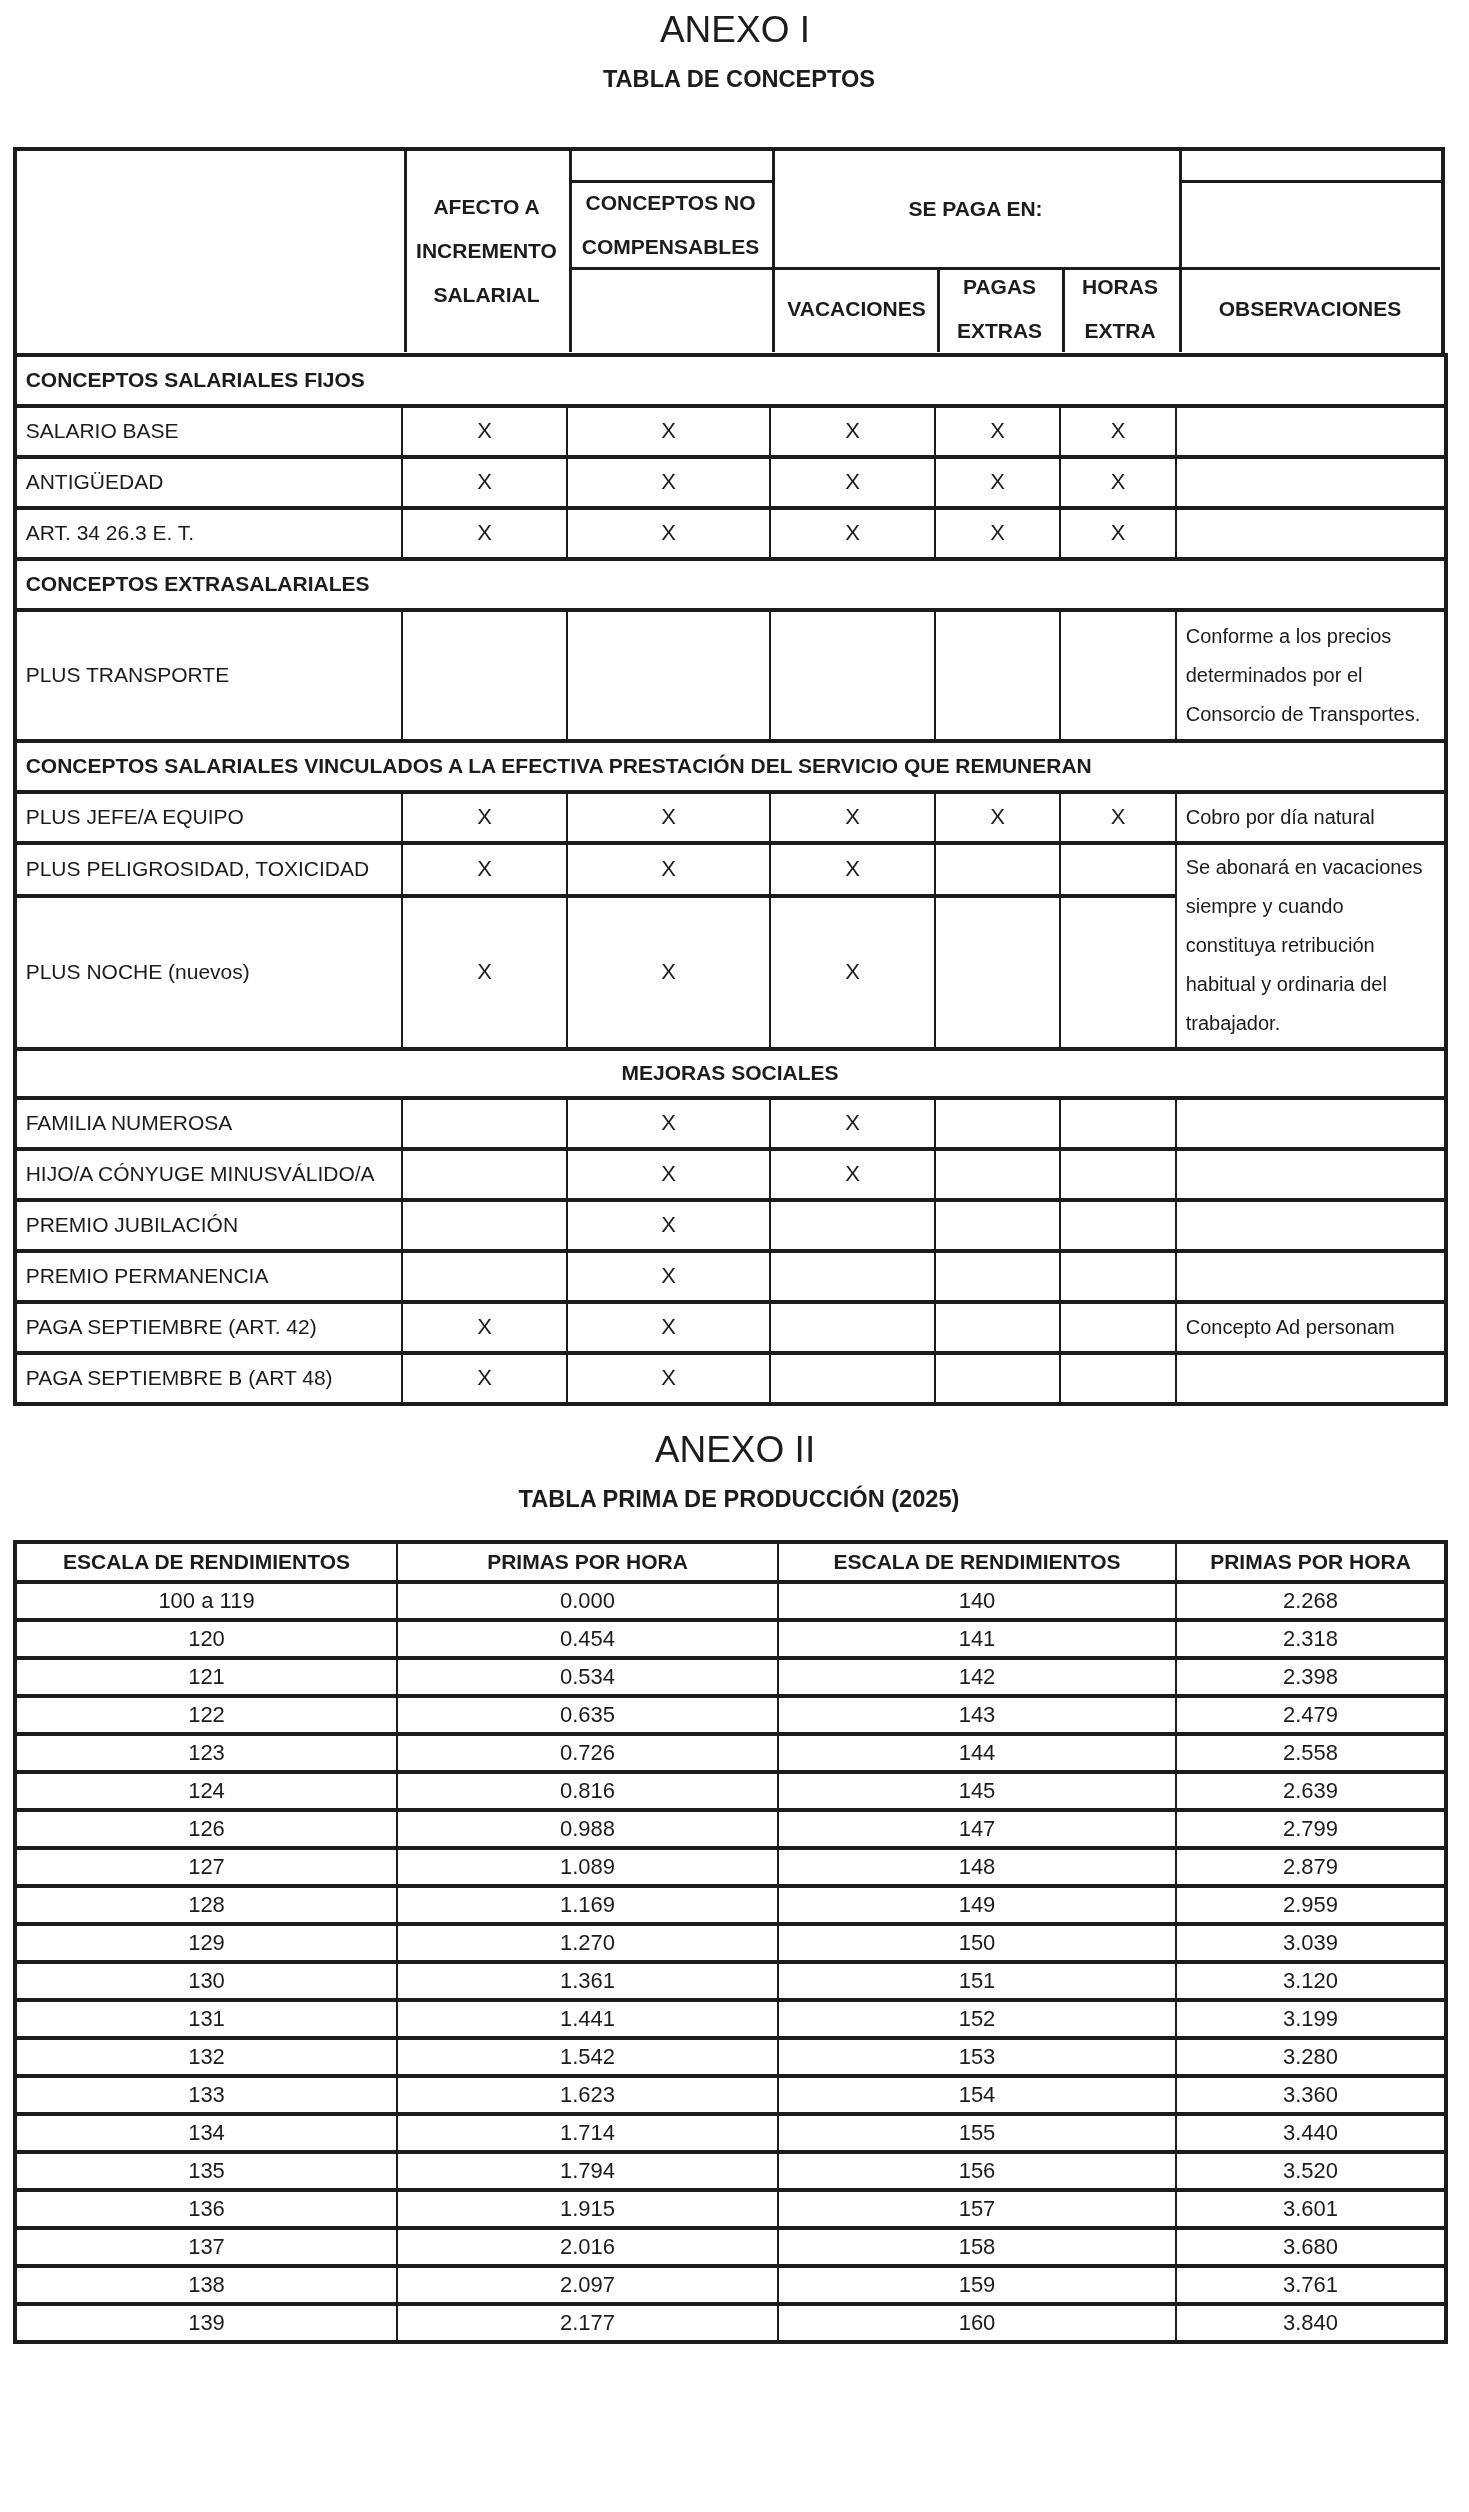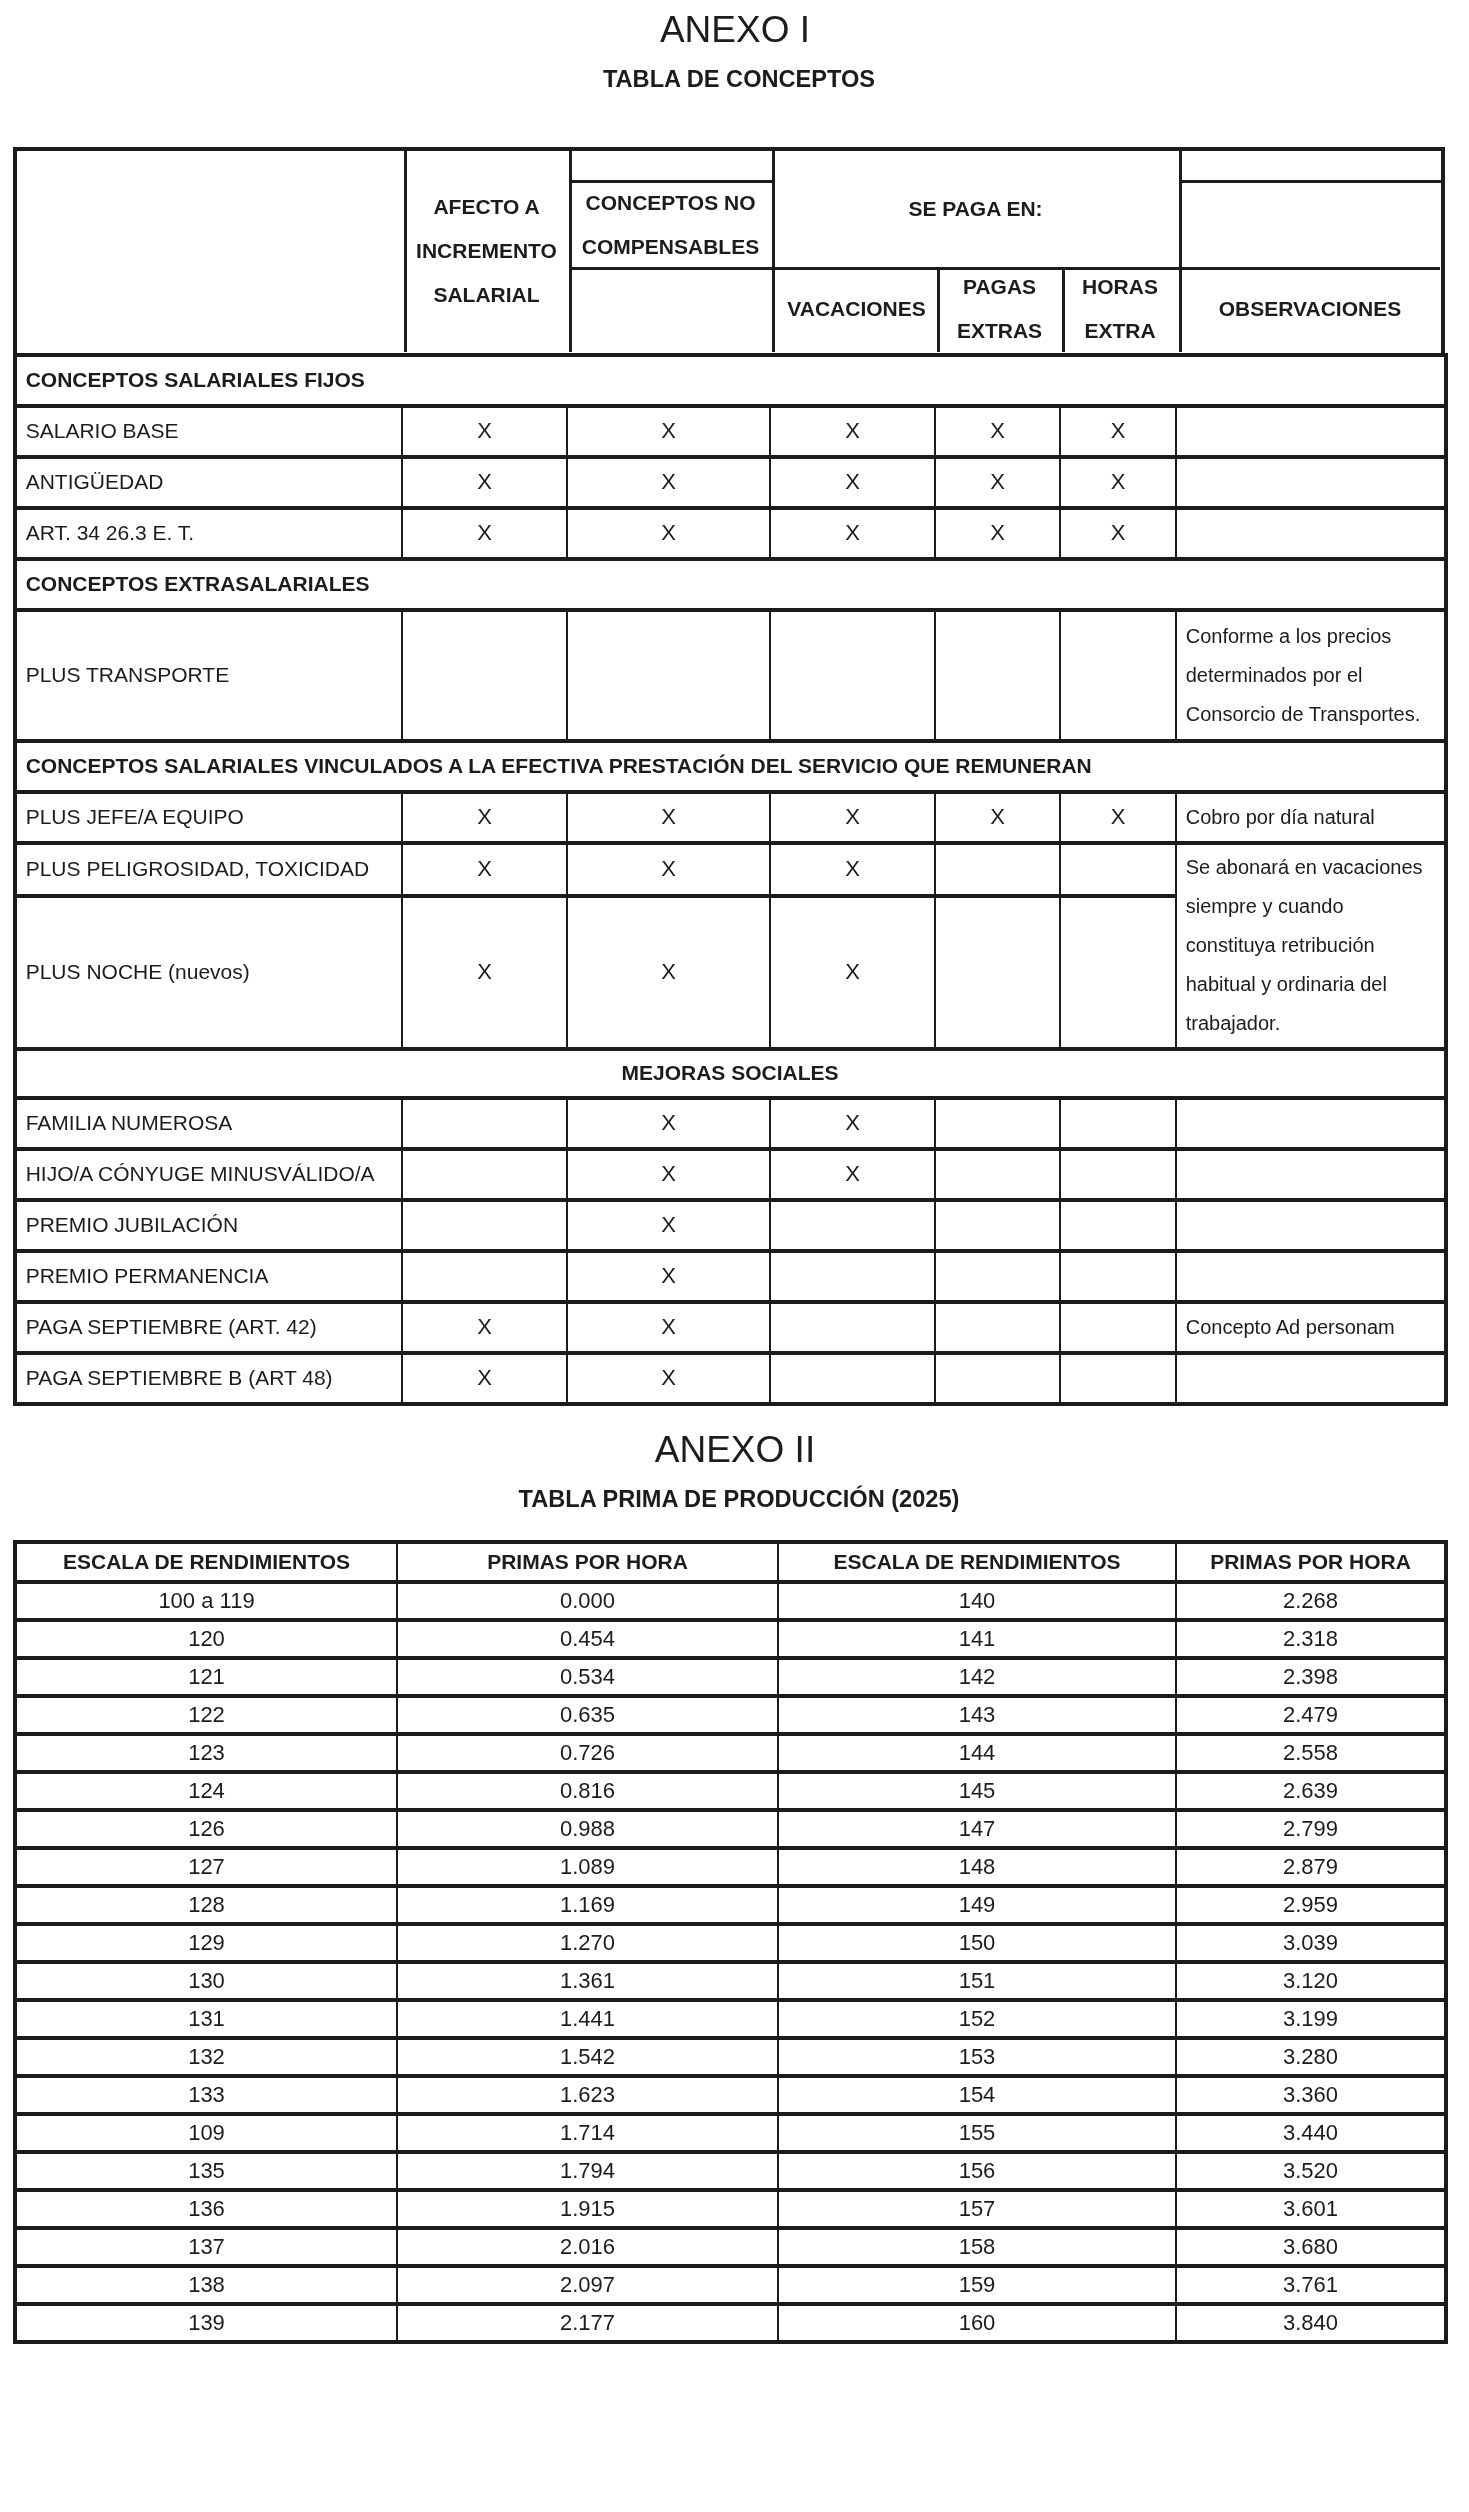--- a/index.html
+++ b/index.html
@@ -316,21 +316,21 @@
           <td>153</td>
           <td>3.280</td>
         </tr>
         <tr>
           <td>133</td>
           <td>1.623</td>
           <td>154</td>
           <td>3.360</td>
         </tr>
         <tr>
-          <td>109</td>
+          <td>134</td>
           <td>1.714</td>
           <td>155</td>
           <td>3.440</td>
         </tr>
         <tr>
           <td>135</td>
           <td>1.794</td>
           <td>156</td>
           <td>3.520</td>
         </tr>

